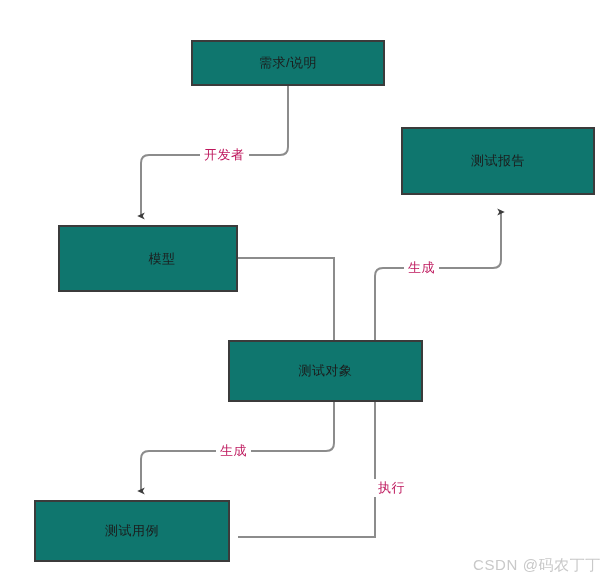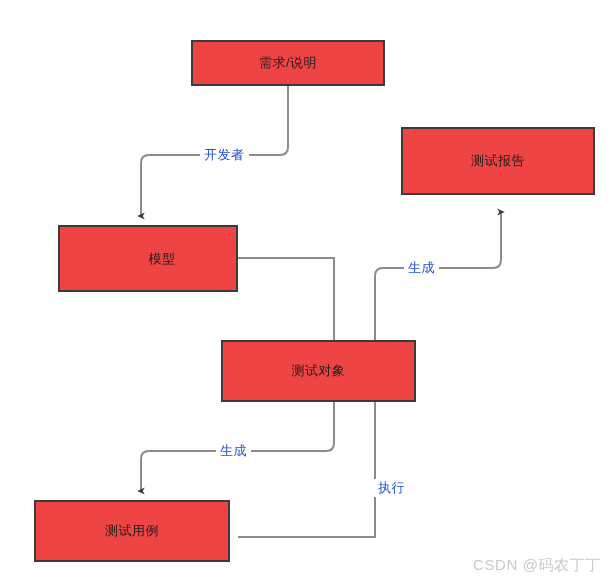--- a/index.html
+++ b/index.html
@@ -13,38 +13,38 @@
   #canvas {
     position: relative;
     width: 612px;
     height: 582px;
     background: #ffffff;
     overflow: hidden;
   }
   .node {
     position: absolute;
     box-sizing: border-box;
-    background: #ef4444;
+    background: #0f766e;
     border: 2px solid #3b3b3b;
     display: flex;
     align-items: center;
     justify-content: center;
     z-index: 3;
   }
   .node-label {
     font-size: 13px;
     color: #1c1c1c;
     line-height: 1.2;
     letter-spacing: 0.5px;
     white-space: nowrap;
   }
   .edge-label {
     position: absolute;
     font-size: 13px;
-    color: #1d4ed8;
+    color: #be185d;
     background: #ffffff;
     padding: 0 4px;
     letter-spacing: 0.5px;
     white-space: nowrap;
     z-index: 4;
   }
   #edges {
     position: absolute;
     left: 0;
     top: 0;
@@ -92,21 +92,21 @@
   </div>
 
   <div class="node" style="left:58px; top:225px; width:180px; height:67px;padding-left:28px;">
     <span class="node-label">模型</span>
   </div>
 
   <div class="node" style="left:401px; top:127px; width:194px; height:68px;">
     <span class="node-label">测试报告</span>
   </div>
 
-  <div class="node" style="left:221px; top:340px; width:195px; height:62px;">
+  <div class="node" style="left:228px; top:340px; width:195px; height:62px;">
     <span class="node-label">测试对象</span>
   </div>
 
   <div class="node" style="left:34px; top:500px; width:196px; height:62px;">
     <span class="node-label">测试用例</span>
   </div>
 
   <div class="edge-label" style="left:200px; top:146px;">开发者</div>
 
   <div class="edge-label" style="left:404px; top:259px;">生成</div>

